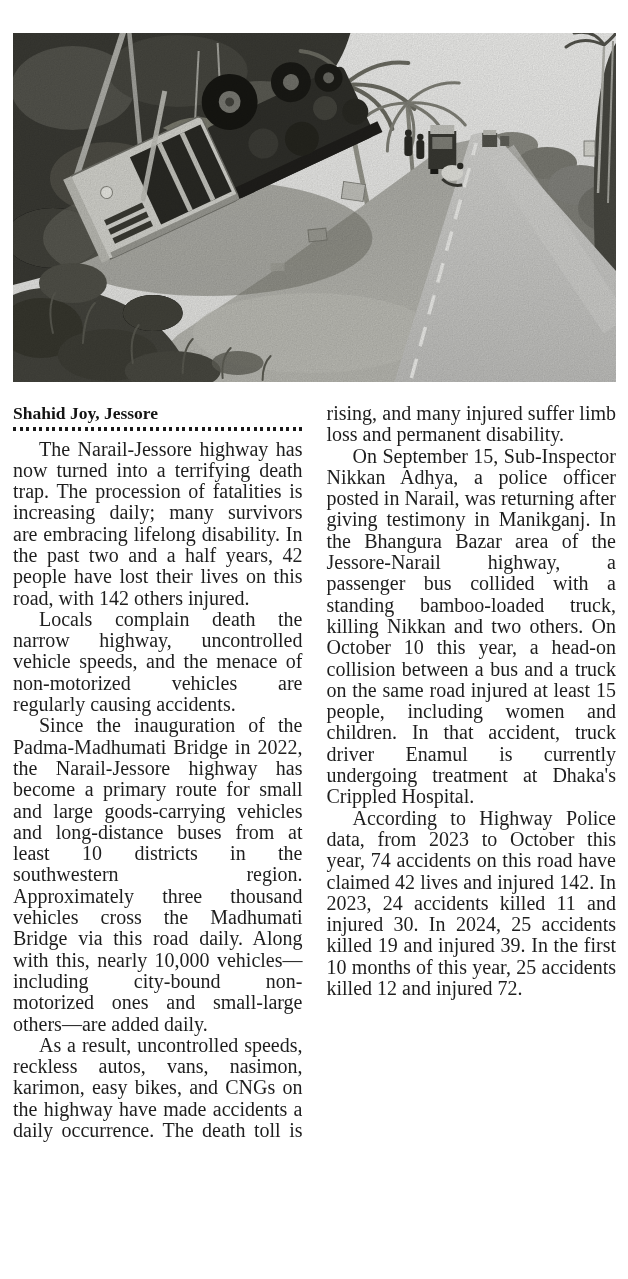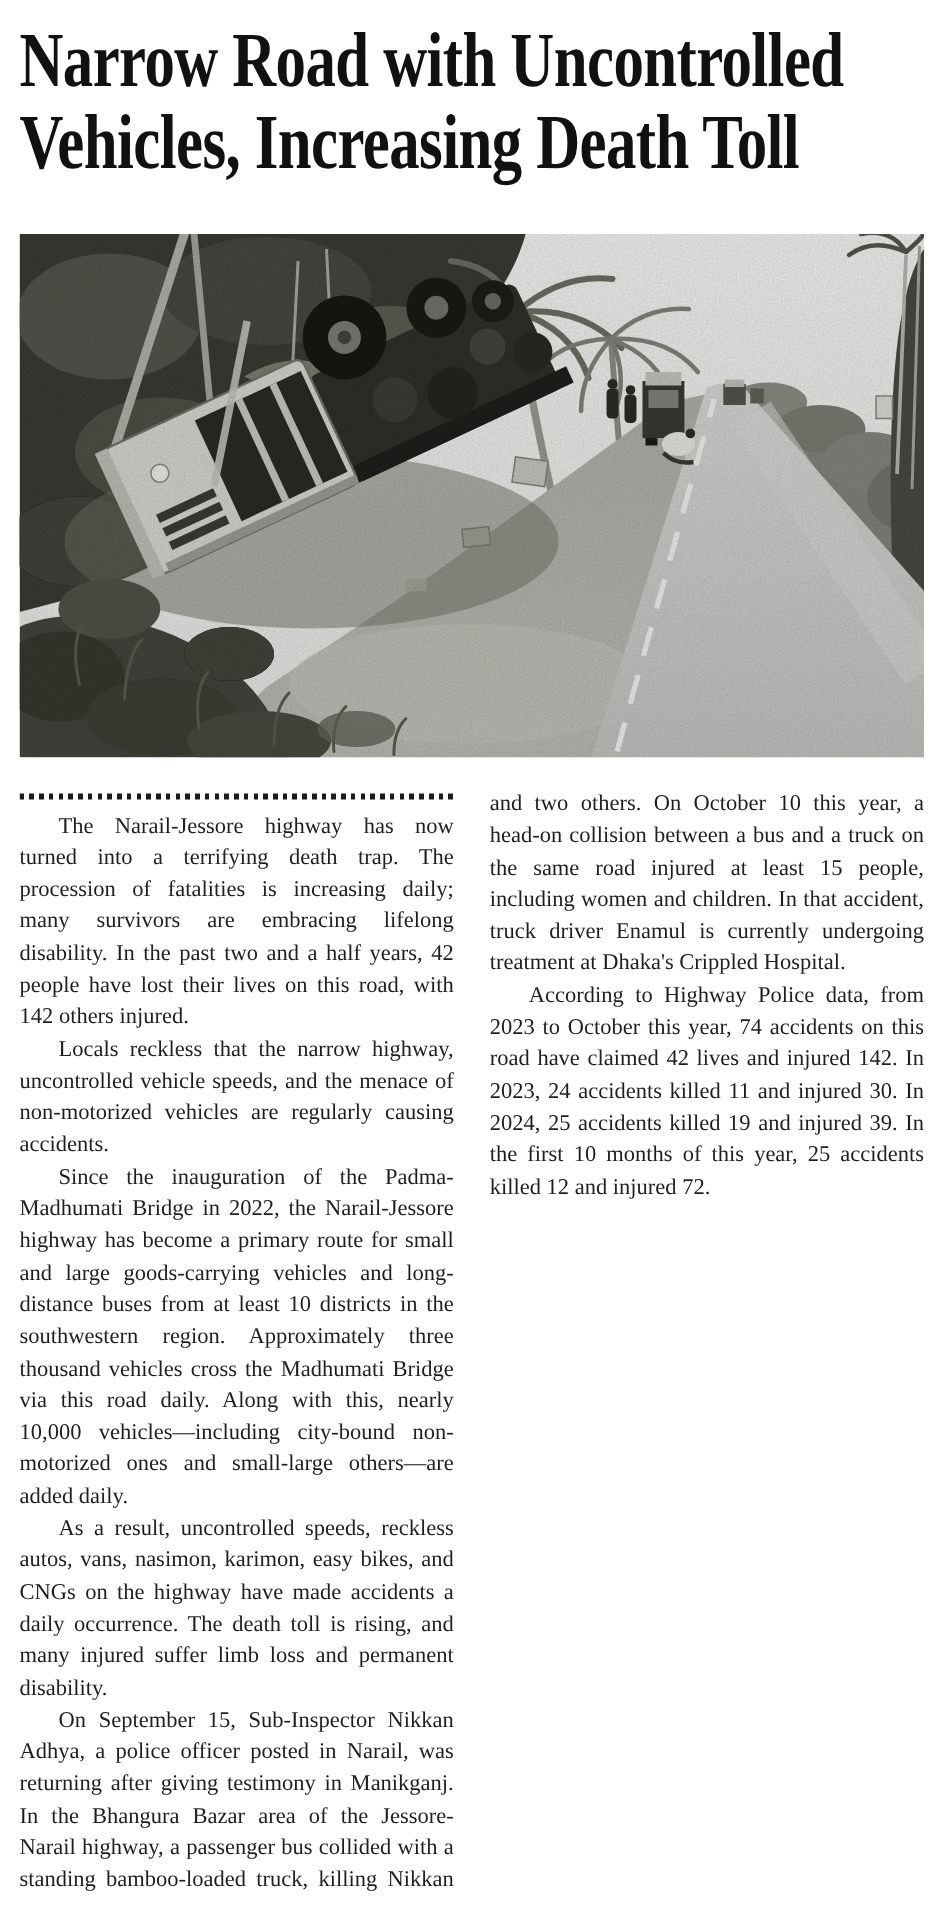--- a/index.html
+++ b/index.html
@@ -33,37 +33,31 @@
   .byline {
     font-weight: 700; font-size: 17.5px; line-height: 21px;
     color: #141414;
   }
   .dotted-rule {
     height: 3.5px; margin: 3px 0 8px 0;
     background-image: repeating-linear-gradient(to right, #1b1b1b 0px, #1b1b1b 3px, transparent 3px, transparent 6.5px);
   }
   .para {
     margin: 0; text-indent: 26px;
-    font-size: 15px; line-height: 21.3px;
+    font-size: 20px; line-height: 21.3px;
     text-align: justify; text-justify: inter-word;
     hyphens: auto; -webkit-hyphens: auto;
     color: #1e1e1e;
   }
 </style>
 </head>
 <body>
 
 <div class="page">
 
-  <h1 class="headline">
-    <div class="hl-scale">
-      <span class="hl-line">Narrow Road with Uncontrolled</span>
-      <span class="hl-line">Vehicles, Increasing Death Toll</span>
-    </div>
-  </h1>
 
   <figure class="photo" role="img" aria-label="Black-and-white photograph of an overturned truck lying on its side in a roadside ditch along the Narail-Jessore highway, with palm trees, utility poles, onlookers and vehicles on the road receding into the distance">
     <svg viewBox="0 0 604 349" preserveAspectRatio="none">
       <defs>
         <linearGradient id="skyG" x1="0" y1="0" x2="0" y2="1">
           <stop offset="0" stop-color="#f4f4f2"></stop>
             <stop offset="1" stop-color="#e7e7e4"></stop>
         </linearGradient>
         <linearGradient id="roadG" x1="0" y1="0" x2="0" y2="1">
           <stop offset="0" stop-color="#d8d8d5"></stop>
@@ -243,22 +237,23 @@
             <path d="M250,347 q0,-16 8,-24"></path>
         </g>
         <ellipse cx="225" cy="330" rx="26" ry="12" fill="#63635a" opacity="0.8"></ellipse>
       </g>
 
       <rect x="0" y="0" width="604" height="349" filter="url(#grain)" opacity="0.22"></rect>
     </svg>
   </figure>
 
   <div class="columns">
+    <div class="byline">Shahid Joy, Jessore</div>
     <div class="dotted-rule"></div>
     <p class="para">The Narail-Jessore highway has now turned into a terrifying death trap. The procession of fatalities is increasing daily; many survivors are embracing lifelong disability. In the past two and a half years, 42 people have lost their lives on this road, with 142 others injured.</p>
-    <p class="para">Locals reckless that the narrow highway, uncontrolled vehicle speeds, and the menace of non-motorized vehicles are regularly causing accidents.</p>
+    <p class="para">Locals complain death the narrow highway, uncontrolled vehicle speeds, and the menace of non-motorized vehicles are regularly causing accidents.</p>
     <p class="para">Since the inauguration of the Padma-Madhumati Bridge in 2022, the Narail-Jessore highway has become a primary route for small and large goods-carrying vehicles and long-distance buses from at least 10 districts in the southwestern region. Approximately three thousand vehicles cross the Madhumati Bridge via this road daily. Along with this, nearly 10,000 vehicles—including city-bound non-motorized ones and small-large others—are added daily.</p>
     <p class="para">As a result, uncontrolled speeds, reckless autos, vans, nasimon, karimon, easy bikes, and CNGs on the highway have made accidents a daily occurrence. The death toll is rising, and many injured suffer limb loss and permanent disability.</p>
     <p class="para">On September 15, Sub-Inspector Nikkan Adhya, a police officer posted in Narail, was returning after giving testimony in Manikganj. In the Bhangura Bazar area of the Jessore-Narail highway, a passenger bus collided with a standing bamboo-loaded truck, killing Nikkan and two others. On October 10 this year, a head-on collision between a bus and a truck on the same road injured at least 15 people, including women and children. In that accident, truck driver Enamul is currently undergoing treatment at Dhaka's Crippled Hospital.</p>
     <p class="para">According to Highway Police data, from 2023 to October this year, 74 accidents on this road have claimed 42 lives and injured 142. In 2023, 24 accidents killed 11 and injured 30. In 2024, 25 accidents killed 19 and injured 39. In the first 10 months of this year, 25 accidents killed 12 and injured 72.</p>
   </div>
 
 </div>
 
 </body></html>

